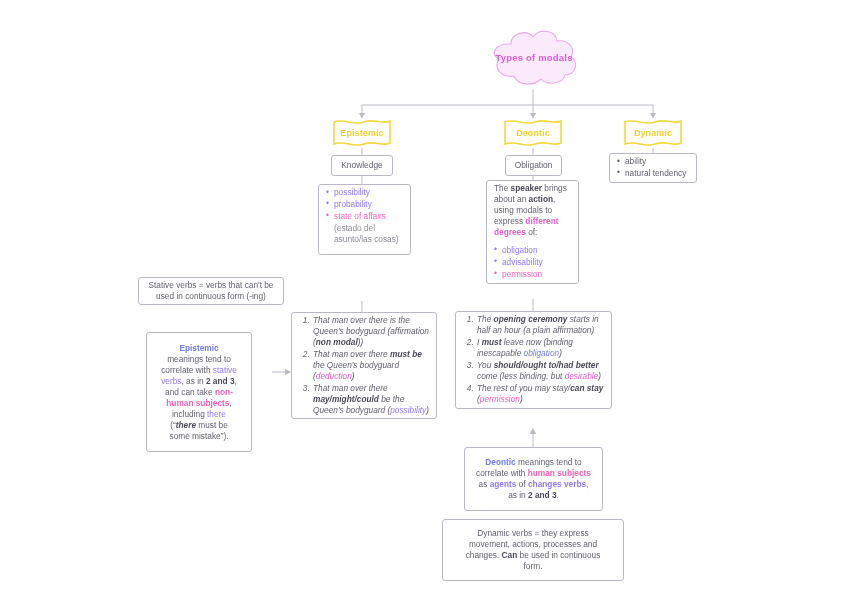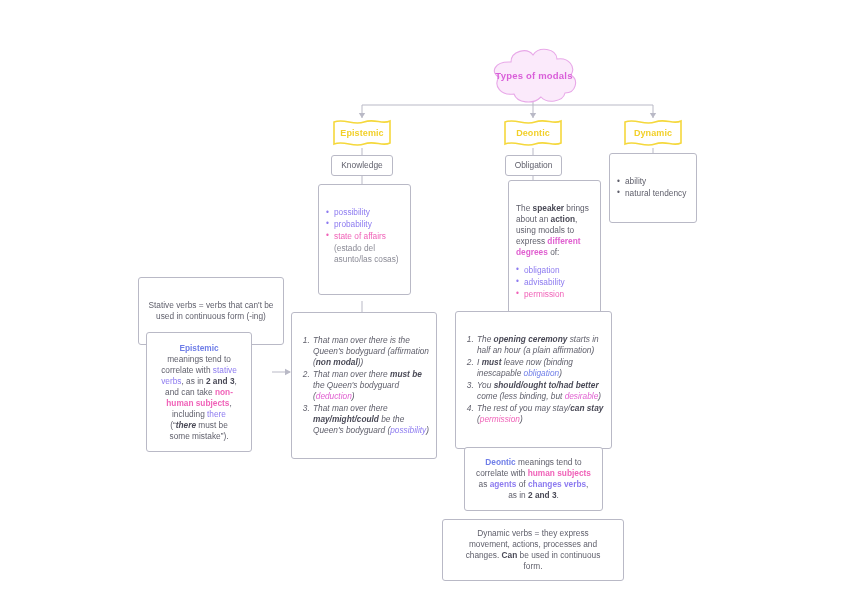--- a/index.html
+++ b/index.html
@@ -26,21 +26,21 @@
     width: 848px; height: 599px;
     pointer-events: none;
   }
   .node {
     position: absolute;
     box-sizing: border-box;
   }
   
   .cloud-wrap {
     left: 484px;
-    top: 44px;
+    top: 26px;
     width: 100px;
     height: 63px;
   }
   .cloud-wrap svg { display:block; }
   .cloud-label {
     position: absolute;
     left: 0; top: 0;
     width: 100px; height: 63px;
     display: flex;
     align-items: center;
@@ -66,21 +66,21 @@
     font-size: 9px;
     font-weight: bold;
     color: #f2d02a;
     letter-spacing: .1px;
   }
   
   .box {
     border: 1px solid #b9b9c6;
     border-radius: 3px;
     background: #fff;
-    padding: 22px 7px;
+    padding: 2px 7px;
     font-size: 8.3px;
     line-height: 1.32;
     color: #5f5f6b;
     box-sizing: border-box;
   }
   .box.center { text-align: center; }
   .small-pill {
     border-radius: 3px;
     padding: 4px 8px;
     font-size: 8.4px;
@@ -218,21 +218,21 @@
   <div class="node box" style="left:318px; top:184px; width:93px;">
     <ul class="bullets">
       <li class="c-violet">possibility</li>
       <li class="c-violet">probability</li>
       <li class="c-pink">state of affairs</li>
     </ul>
     <span class="sub">(estado del asunto/las cosas)</span>
     <span class="gap"></span>
   </div>
 
-  <div class="node box" style="left:508px; top:180px; width:93px;">
+  <div class="node box" style="left:486px; top:180px; width:93px;">
     <div>
       <span>The </span><b>speaker</b><span> brings about an </span><b>action</b><span>, using modals to express </span><b class="c-magenta">different degrees</b><span> of:</span>
     </div>
     <span class="gap"></span>
     <ul class="bullets">
       <li class="c-violet">obligation</li>
       <li class="c-violet">advisability</li>
       <li class="c-pink">permission</li>
     </ul>
   </div>

